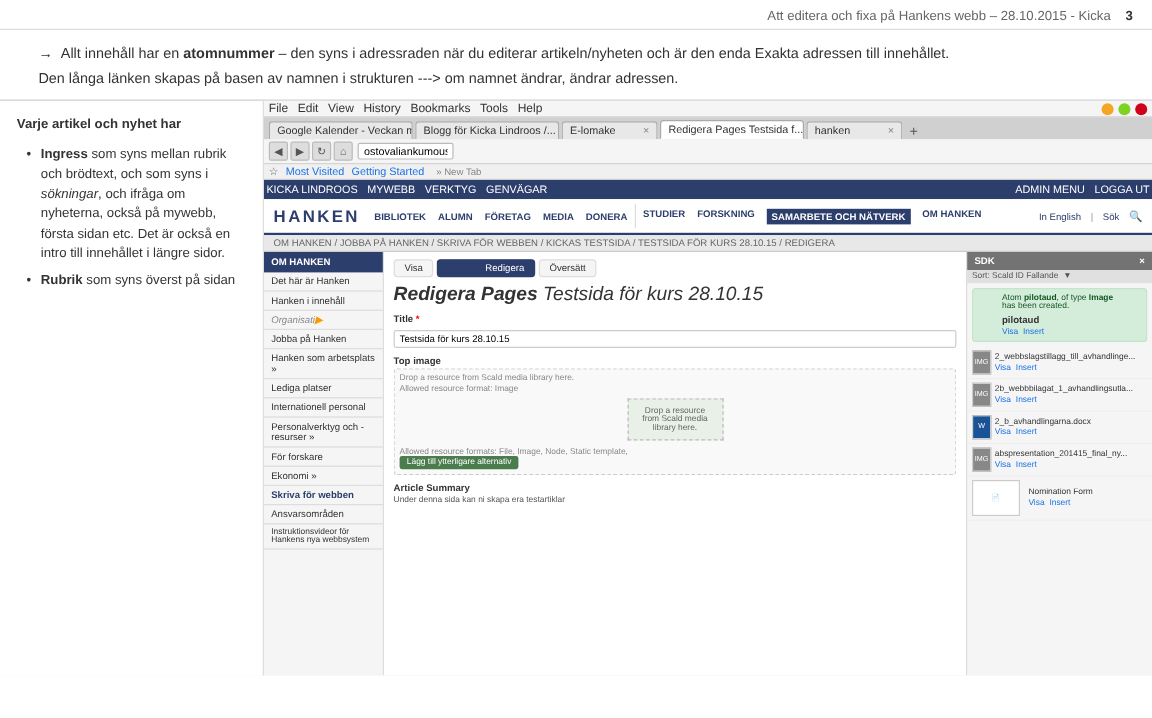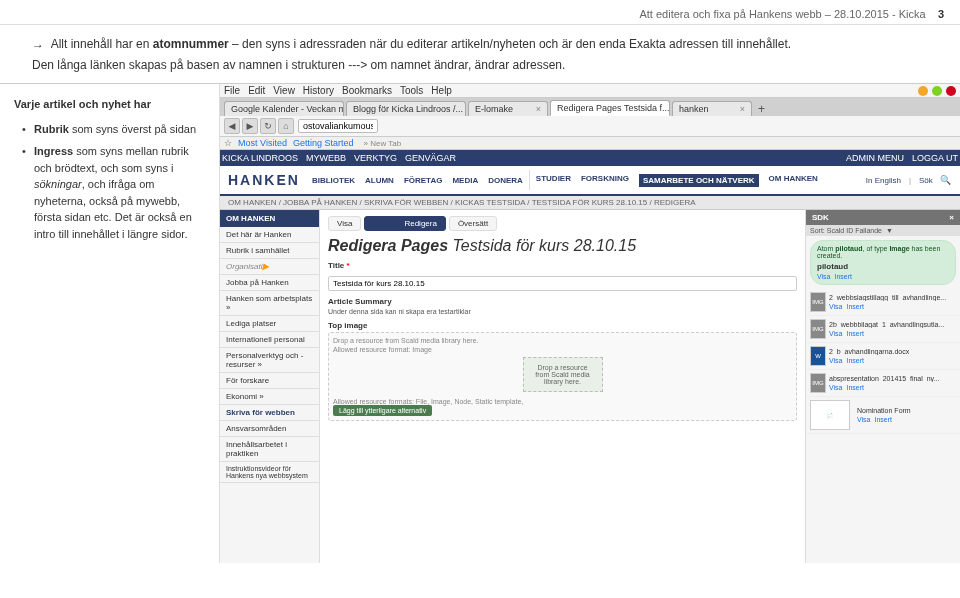--- a/index.html
+++ b/index.html
@@ -441,22 +441,22 @@
       padding: 2px 4px;
       font-size: 7px;
       color: #555;
       display: flex;
       align-items: center;
       gap: 4px;
     }
     .sdk-item-green {
       background: #d4edda;
       border: 1px solid #c3e6cb;
-      border-radius: 13px;
-      padding: 4px 6px;
+      border-radius: 3px;
+      padding: 4px 24px;
       margin: 4px 4px;
       font-size: 7px;
       color: #155724;
     }
     .sdk-item-actions {
       display: flex;
       gap: 4px;
       margin-top: 2px;
     }
     .sdk-action-btn {
@@ -552,24 +552,24 @@
   </div>
   <div class="intro-line">Den långa länken skapas på basen av namnen i strukturen ---&gt; om namnet ändrar, ändrar adressen.</div>
 </div>
 
 <div class="browser-area" style="height: 480px;">
 
   <div class="slide-panel">
     <div class="slide-panel-title">Varje artikel och nyhet har</div>
     <ul>
       <li>
-        <strong>Rubrik</strong> som syns överst på sidan
+        <strong>Ingress</strong> som syns mellan rubrik och brödtext, och som syns i <em>sökningar</em>, och ifråga om nyheterna, också på mywebb, första sidan etc. Det är också en intro till innehållet i längre sidor.
       </li>
       <li>
-        <strong>Ingress</strong> som syns mellan rubrik och brödtext, och som syns i <em>sökningar</em>, och ifråga om nyheterna, också på mywebb, första sidan etc. Det är också en intro till innehållet i längre sidor.
+        <strong>Rubrik</strong> som syns överst på sidan
       </li>
     </ul>
   </div>
 
   <div class="browser-chrome">
 
     <div class="browser-menubar">
       <span>File</span>
       <span>Edit</span>
       <span>View</span>
@@ -664,70 +664,69 @@
 
       <div class="breadcrumb-bar">
         <span>OM HANKEN / JOBBA PÅ HANKEN / SKRIVA FÖR WEBBEN / KICKAS TESTSIDA / TESTSIDA FÖR KURS 28.10.15 / REDIGERA</span>
       </div>
 
       <div class="content-layout">
 
         <div class="site-sidebar">
           <div class="sidebar-header">OM HANKEN</div>
           <div class="sidebar-item">Det här är Hanken</div>
-          <div class="sidebar-item">Rubrik i samhället</div>
+          <div class="sidebar-item">Hanken i innehåll</div>
           <div class="sidebar-item" style="color:#888;font-style:italic;">Organisati<span style="color:#f90;font-weight:bold;">▶</span></div>
           <div class="sidebar-item">Jobba på Hanken</div>
           <div class="sidebar-item">Hanken som arbetsplats »</div>
           <div class="sidebar-item">Lediga platser</div>
           <div class="sidebar-item">Internationell personal</div>
           <div class="sidebar-item">Personalverktyg och -resurser »</div>
           <div class="sidebar-item">För forskare</div>
           <div class="sidebar-item">Ekonomi »</div>
           <div class="sidebar-item active">Skriva för webben</div>
           <div class="sidebar-item">Ansvarsområden</div>
-          <div class="sidebar-item">Innehållsarbetet i praktiken</div>
           <div class="sidebar-item" style="font-size:7px;">Instruktionsvideor för Hankens nya webbsystem</div>
         </div>
 
         <div class="main-content">
 
           <div class="edit-tabs">
             <div class="edit-tab">Visa</div>
             <div class="edit-tab active">Redigera</div>
             <div class="edit-tab">Översätt</div>
           </div>
 
           <div class="page-edit-title">
             <span>Redigera Pages</span> Testsida för kurs 28.10.15
           </div>
 
           <div class="form-field">
             <div class="form-label">Title <span class="red-required">*</span></div>
             <input class="form-input" type="text" value="Testsida för kurs 28.10.15" style="">
-          </div>
-
-          <div class="form-field">
-            <div class="form-label">Article Summary</div>
-            <div style="font-size:7px;color:#555;">Under denna sida kan ni skapa era testartiklar</div>
           </div>
 
           <div class="form-field">
             <div class="form-label">Top image</div>
             <div class="image-dropzone">
               <div style="font-size:7px;color:#888;margin-bottom:2px;">Drop a resource from Scald media library here.</div>
               <div style="font-size:7px;color:#888;">Allowed resource format: Image</div>
               <div class="image-dropzone-inner">
                 <div style="font-size:7px;color:#666;">Drop a resource from Scald media library here.</div>
               </div>
               <div style="font-size:7px;color:#888;margin-top:2px;">Allowed resource formats: File, Image, Node, Static template,</div>
               <button class="add-alternatives-btn">Lägg till ytterligare alternativ</button>
             </div>
           </div>
 
+          <div class="form-field">
+            <div class="form-label">Article Summary</div>
+            <div style="font-size:7px;color:#555;">Under denna sida kan ni skapa era testartiklar</div>
+          </div>
+
         </div>
 
         <div class="sdk-panel">
           <div class="sdk-header">
             <span>SDK</span>
             <span style="cursor:pointer;">×</span>
           </div>
           <div class="sdk-sort-bar">
             <span>Sort: Scald ID Fallande</span>
             <span style="cursor:pointer;">▼</span>

